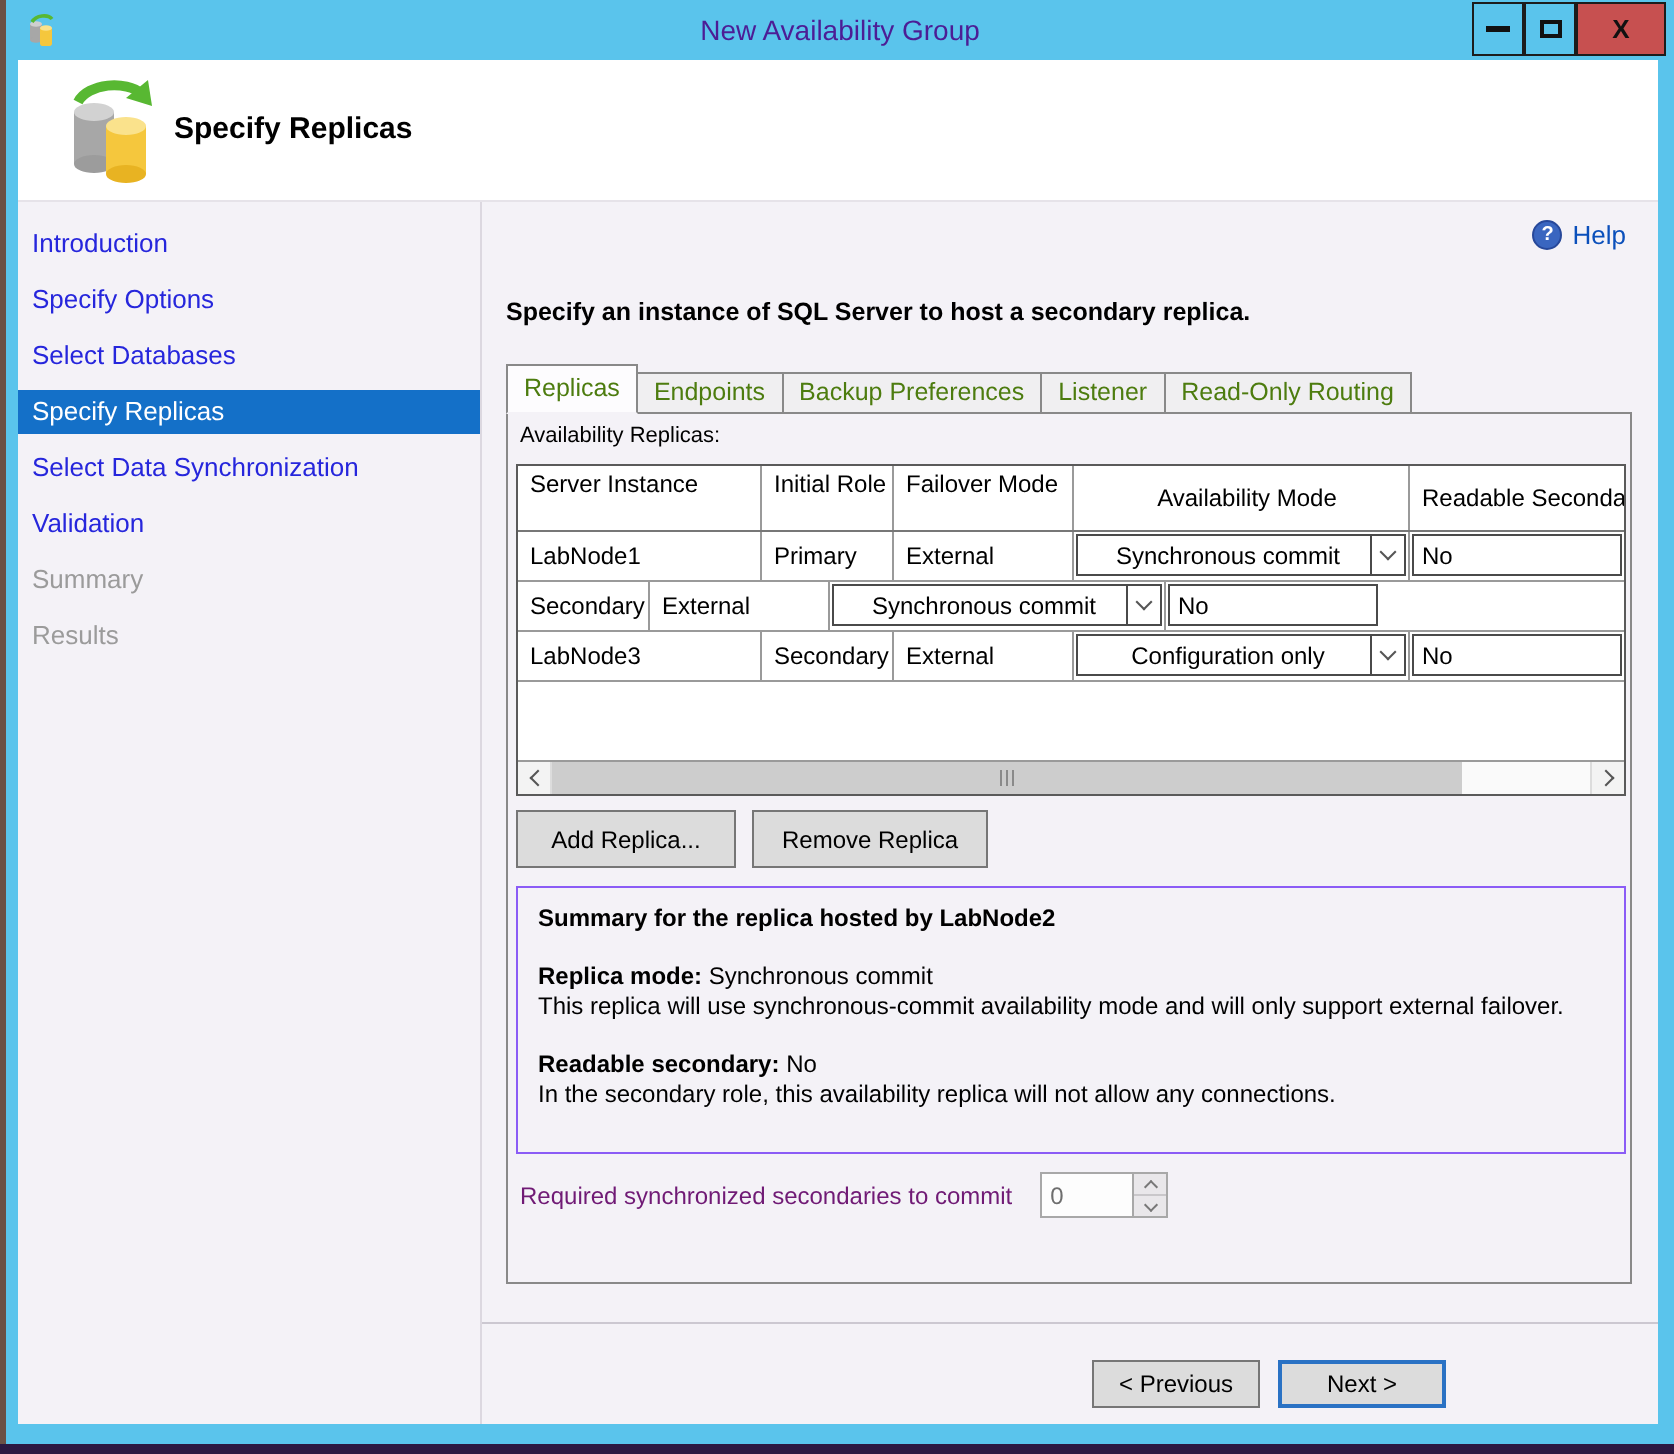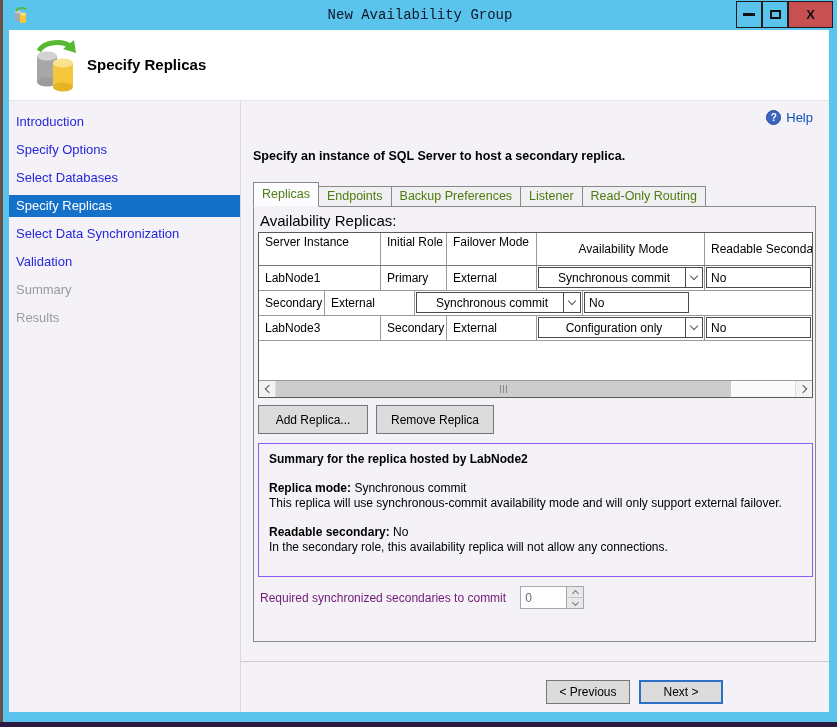--- a/index.html
+++ b/index.html
@@ -4,21 +4,21 @@
 <style>
   * { box-sizing: border-box; margin: 0; padding: 0; }
   html,body { background:#222; }
   body { font-family:"Liberation Sans", sans-serif; }
   .screen { position:relative; width:837px; height:727px; background:#5ac4ec; overflow:hidden; }
   .desktop-left { position:absolute; left:0; top:0; width:3px; height:727px; background:#6b5045; }
   .desktop-bottom { position:absolute; left:0; top:722px; width:837px; height:5px; background:#2c1841; }
 
   
   .titlebar { position:absolute; left:3px; top:0; width:834px; height:30px; }
-  .titlebar-title { position:absolute; left:0; top:0; width:100%; line-height:30px; text-align:center; font-size:14px; color:#0f172a;font-family:Liberation Mono, monospace; }
+  .titlebar-title { position:absolute; left:0; top:0; width:100%; line-height:30px; text-align:center; font-size:14px; color:#4c1d95; }
   .app-icon { position:absolute; left:10px; top:7px; width:16px; height:16px; }
   .winbtn { position:absolute; top:1px; height:27px; border:1px solid #1c1c1c; display:flex; align-items:center; justify-content:center; }
   .btn-min { right:75px; width:26px; }
   .btn-max { right:49px; width:26px; }
   .btn-close { right:4px; width:45px; background:#c75050; font-weight:bold; font-size:13px; color:#111; }
   .min-glyph { width:12px; height:3px; background:#111; }
   .max-glyph { width:11px; height:9px; border:2px solid #111; background:transparent; }
 
   
   .window-body { position:absolute; left:9px; top:30px; width:820px; height:682px; background:#f4f2f7; }
@@ -40,21 +40,21 @@
   .help-label { color:#0b50bb; font-size:13px; }
   .instruction { position:absolute; top:48px; left:12px; font-size:12.5px; font-weight:bold; color:#000; }
 
   
   .tabs { position:absolute; top:81px; left:12px; height:25px; display:flex; align-items:flex-end; }
   .tab { font-size:12.5px; color:#4d7c0f; border:1px solid #898989; background:#f0eff1; padding:2px 8px 3px 8px; height:21px; margin-right:-1px; cursor:pointer; }
   .tab-active { background:#fdfcfe; height:25px; padding-top:4px; border-bottom:1px solid #f4f2f7; position:relative; z-index:3; }
 
   
   .panel { position:absolute; top:105px; left:12px; width:563px; height:436px; border:1px solid #898989; }
-  .glabel { position:absolute; top:5px; left:6px; font-size:15px; color:#000;text-align:center; }
+  .glabel { position:absolute; top:5px; left:6px; font-size:11px; color:#000;text-align:center; }
   .grid { position:absolute; top:25px; left:4px; width:555px; height:166px; background:#fff; border:1px solid #5a5a5a; overflow:hidden; }
   .hrow { display:flex; height:33px; border-bottom:1px solid #777; background:#fff; }
   .hcell { font-size:12px; color:#000; padding:2px 0 0 6px; border-right:1px solid #9a9a9a; overflow:hidden; white-space:normal; }
   .trow { display:flex; height:25px; border-bottom:1px solid #9a9a9a; background:#fff; }
   .tcell { font-size:12px; color:#000; padding:5px 0 0 6px; border-right:1px solid #9a9a9a; overflow:hidden; white-space:nowrap; }
   .c1 { width:122px; } .c2 { width:66px; } .c3 { width:90px; } .c4 { width:168px; padding:0;text-align:center; } .c5 { width:107px; border-right:none; padding:0; }
   .dd { margin:1px; height:21px; border:1px solid #4a4a4a; background:#fff; display:flex; align-items:center; cursor:pointer; }
   .dd-text { flex:1; font-size:12px; padding-left:4px; white-space:nowrap; overflow:hidden; }
   .dd-arrow { width:17px; height:100%; border-left:1px solid #4a4a4a; display:flex; align-items:center; justify-content:center; }
   .chev-down { width:6px; height:6px; border-right:1.6px solid #555; border-bottom:1.6px solid #555; transform:rotate(45deg); margin-top:-3px; }

